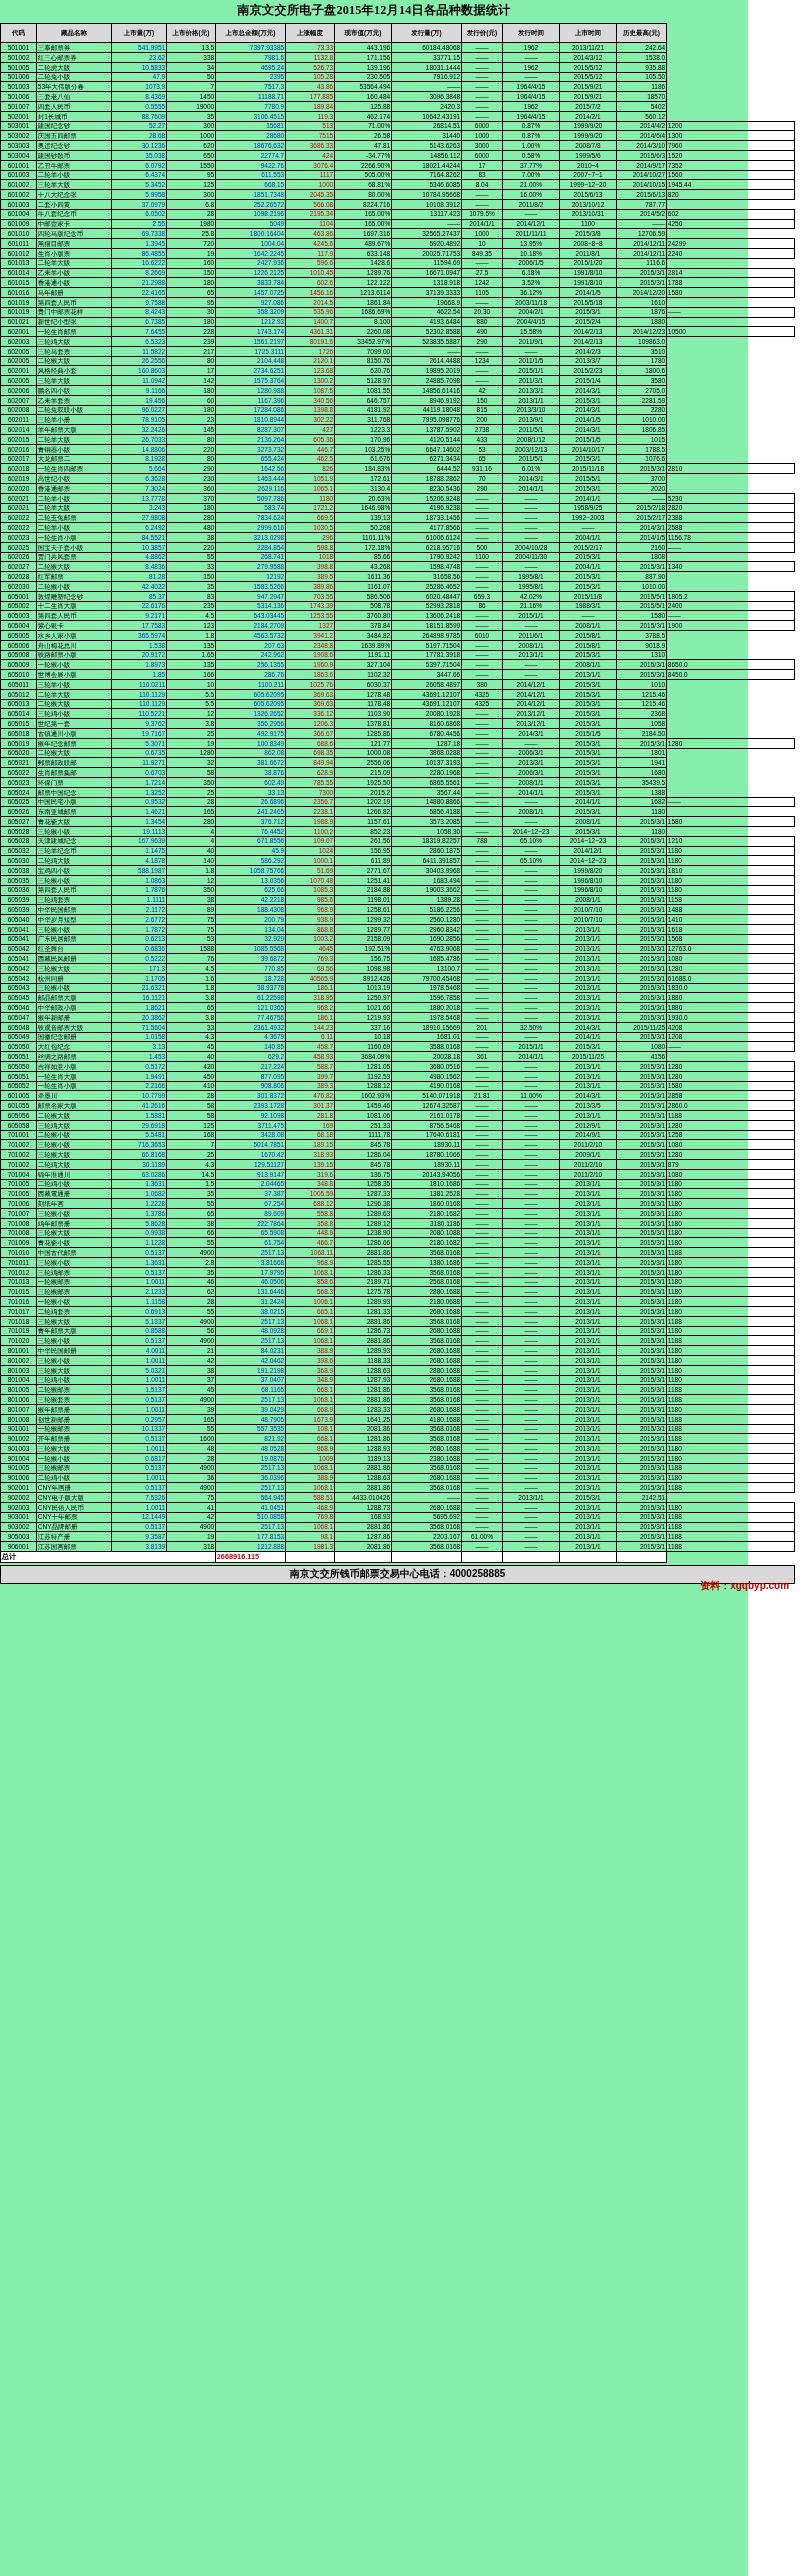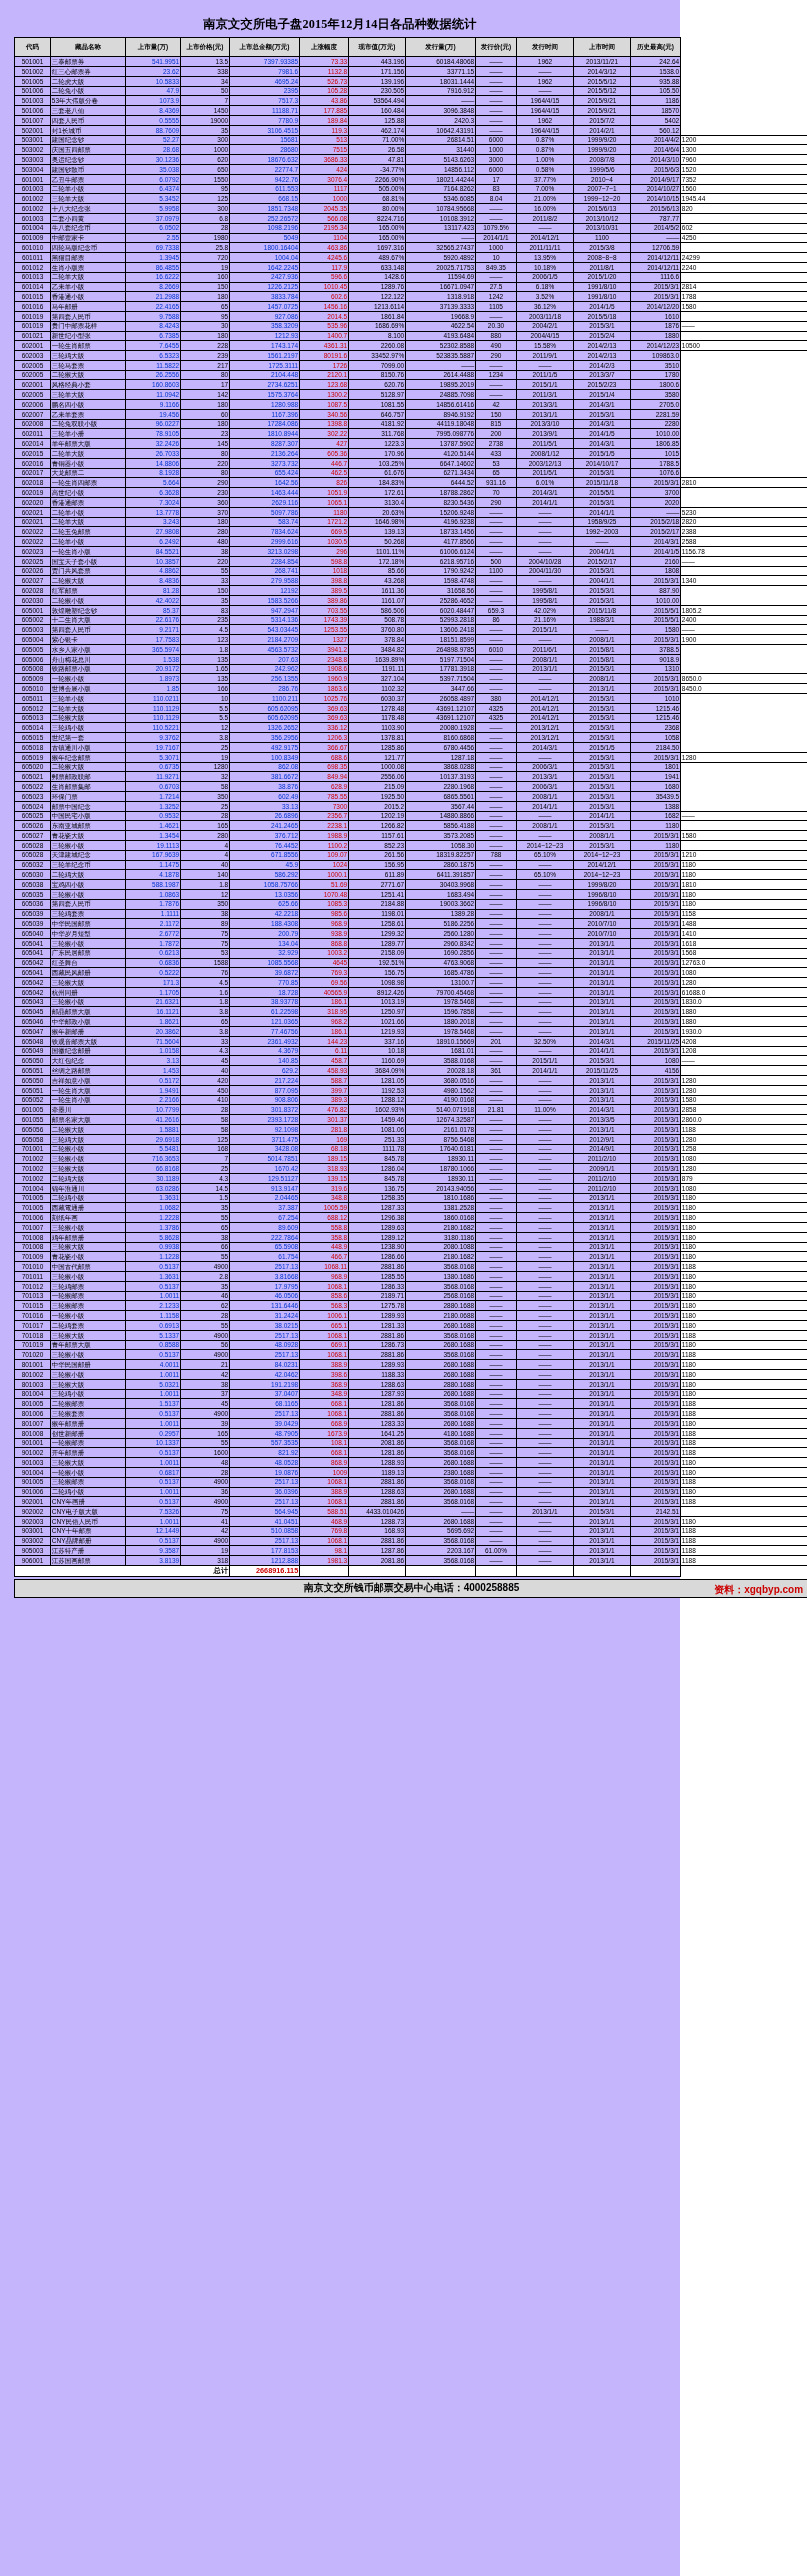--- a/index.html
+++ b/index.html
@@ -2,25 +2,25 @@
 <html style="font-size:13px"><head>
 <meta charset="utf-8">
 <style>
   * { box-sizing: border-box; }
   html, body {
     margin: 0; padding: 0;
     background: #ffffff;
     font-family: "Liberation Sans", sans-serif;
   }
   #page {
-    width: 680px;
+    width: 748px;
     min-height: 2576px;
     position: relative;
-    background: #c4b5fd;
-    padding: 14px;
+    background: #86efac;
+    padding: 0;
   }
   .title-bar {
     text-align: center;
     font-family: "Liberation Serif", serif;
     font-size: 12.2px;
     font-weight: bold;
     padding: 2.4px 0 3.3px 0;
     letter-spacing: 0.2px;
   }
   table.main {
@@ -53,37 +53,37 @@
   td.num { text-align: right; padding-right: 1.6px; }
   td.ctr { text-align: center; }
   .up { color: #cc0000; }
   .blue { color: #0033cc; }
   tr.total td {
     font-weight: bold;
     font-size: 7.3px;
     height: 11.4px;
     background: #fff;
   }
-  tr.total td.lbl { text-align: right; }
-  tr.total td.val { text-align: right; color: #cc0000; font-weight: bold; }
+  tr.total td.lbl { text-align: left; }
+  tr.total td.val { text-align: left; color: #cc0000; font-weight: bold; }
   .footer {
     width: 795px;
     margin: 1.6px auto 0 auto;
     background: #d9d9d9;
     border: 0.8px solid #000;
     text-align: center;
     font-size: 10px;
     font-weight: bold;
     padding: 1.6px 0;
     position: relative;
   }
   .footer .right {
     position: absolute;
     right: 4.9px;
-    top: 3px;
+    top: 13px;
     color: #cc0000;
   }
 </style>
 </head>
 <body>
 
 <div id="page">
   <div class="title-bar">南京文交所电子盘2015年12月14日各品种数据统计</div>
   <table class="main">
     <colgroup>

